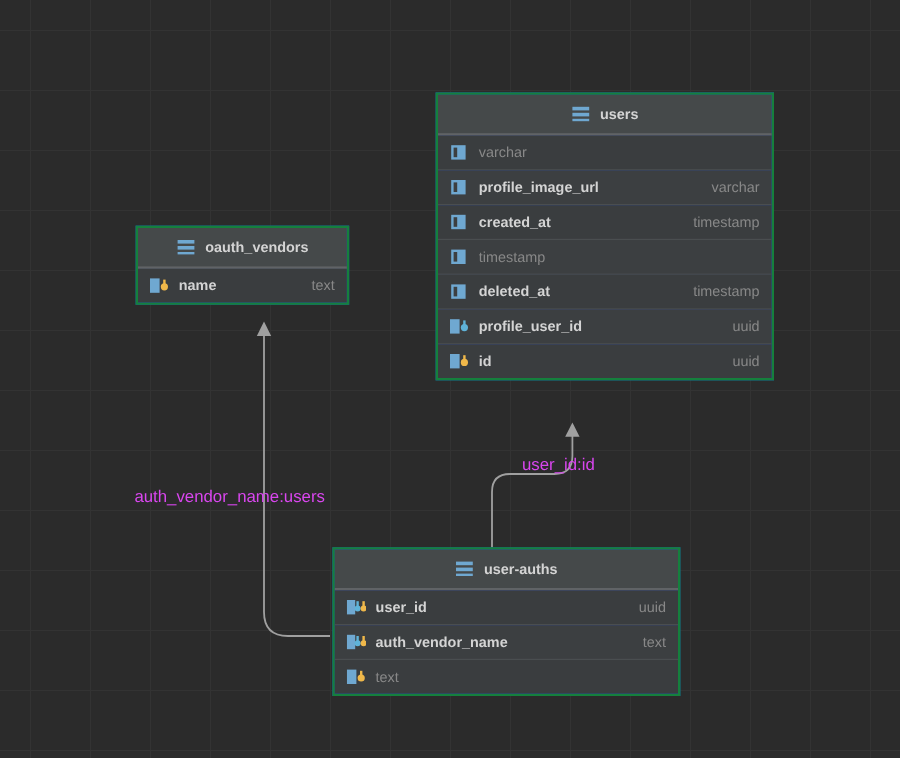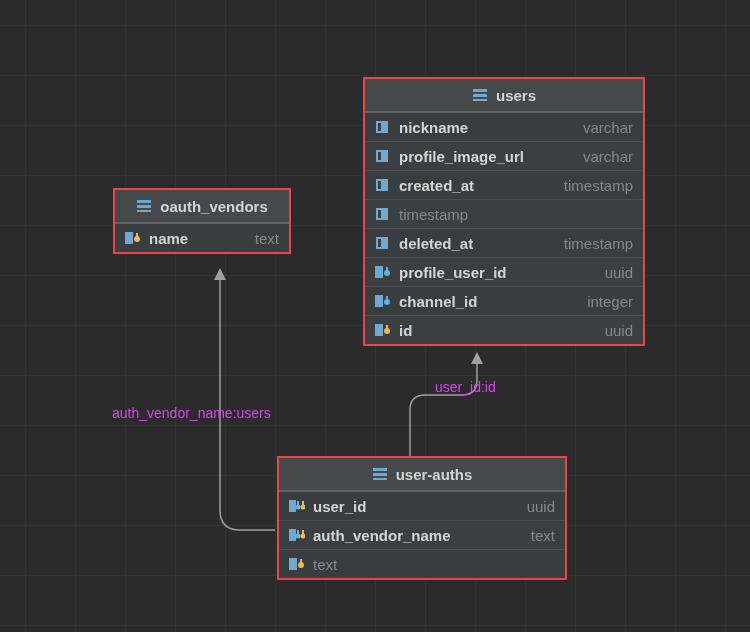--- a/index.html
+++ b/index.html
@@ -1,19 +1,19 @@
 <!DOCTYPE html>
 <html><head>
 <meta charset="utf-8">
 <style>
 *{box-sizing:border-box;margin:0;padding:0}
 body{width:750px;height:632px;background:#2b2b2b;font-family:-apple-system,BlinkMacSystemFont,"Segoe UI",sans-serif;font-size:14px;color:#c8c8c8;position:relative;overflow:hidden}
 .grid{position:absolute;inset:0;background-image:linear-gradient(#333 1px,transparent 1px),linear-gradient(90deg,#333 1px,transparent 1px);background-size:50px 50px;background-position:-25px -25px}
 .canvas{position:absolute;inset:0}
-.table-box{position:absolute;background:#1d4ed8;border:2px solid #ef4444;font-size:15px;font-weight:600}
+.table-box{position:absolute;background:#1d4ed8;border:2px solid #15803d;font-size:12px;font-weight:600}
 .table-header{display:flex;align-items:center;justify-content:center;gap:6px;padding:7px 8px;border-bottom:2px solid #606366;color:#d4d4d4;background:#45494a}
 .table-row{display:flex;align-items:center;padding:5px 10px;gap:6px;border-bottom:1px solid #4a4e50}
 .table-row:nth-child(even){background:#3a3d3f}
 .table-row:nth-child(odd){background:#3c3f41}
 .table-row:last-child{border-bottom:none}
 .col-icon{flex:0 0 auto;display:flex;align-items:center;width:18px;height:18px}
 .col-name{flex:1 1 auto;color:#d4d4d4}
 .col-type{flex:0 0 auto;color:#888;font-weight:400}
 .rel-label{position:absolute;color:#d946ef;font-size:14px}
 svg.connector{position:absolute;overflow:visible;pointer-events:none}
@@ -72,21 +72,20 @@
         </span>
       <span>users</span>
     </div>
     <div class="table-row">
       <span class="col-icon">
           <svg width="16" height="16">
             <rect x="1" y="2" width="12" height="12" fill="#6fa8d1"></rect>
             <rect x="3" y="4" width="3" height="8" fill="#3c3f41"></rect>
           </svg>
         </span>
-      <span class="col-name">nickname</span>
       <span class="col-type">varchar</span>
     </div>
     <div class="table-row">
       <span class="col-icon">
           <svg width="16" height="16">
             <rect x="1" y="2" width="12" height="12" fill="#6fa8d1"></rect>
             <rect x="3" y="4" width="3" height="8" fill="#3c3f41"></rect>
           </svg>
         </span>
       <span class="col-name">profile_image_url</span>
@@ -124,31 +123,20 @@
     <div class="table-row">
       <span class="col-icon">
           <svg width="16" height="16">
             <rect x="0" y="2" width="8" height="12" fill="#6fa8d1"></rect>
             <circle cx="12" cy="9" r="3" fill="#5fb3d9"></circle>
             <rect x="11" y="3" width="2" height="5" fill="#5fb3d9"></rect>
           </svg>
         </span>
       <span class="col-name">profile_user_id</span>
       <span class="col-type">uuid</span>
-    </div>
-    <div class="table-row">
-      <span class="col-icon">
-          <svg width="16" height="16">
-            <rect x="0" y="2" width="8" height="12" fill="#6fa8d1"></rect>
-            <circle cx="12" cy="9" r="3" fill="#5fb3d9"></circle>
-            <rect x="11" y="3" width="2" height="5" fill="#5fb3d9"></rect>
-          </svg>
-        </span>
-      <span class="col-name">channel_id</span>
-      <span class="col-type">integer</span>
     </div>
     <div class="table-row">
       <span class="col-icon">
           <svg width="16" height="16">
             <rect x="0" y="2" width="8" height="12" fill="#6fa8d1"></rect>
             <circle cx="12" cy="9" r="3" fill="#f0b84a"></circle>
             <rect x="11" y="3" width="2" height="5" fill="#f0b84a"></rect>
           </svg>
         </span>
       <span class="col-name">id</span>

